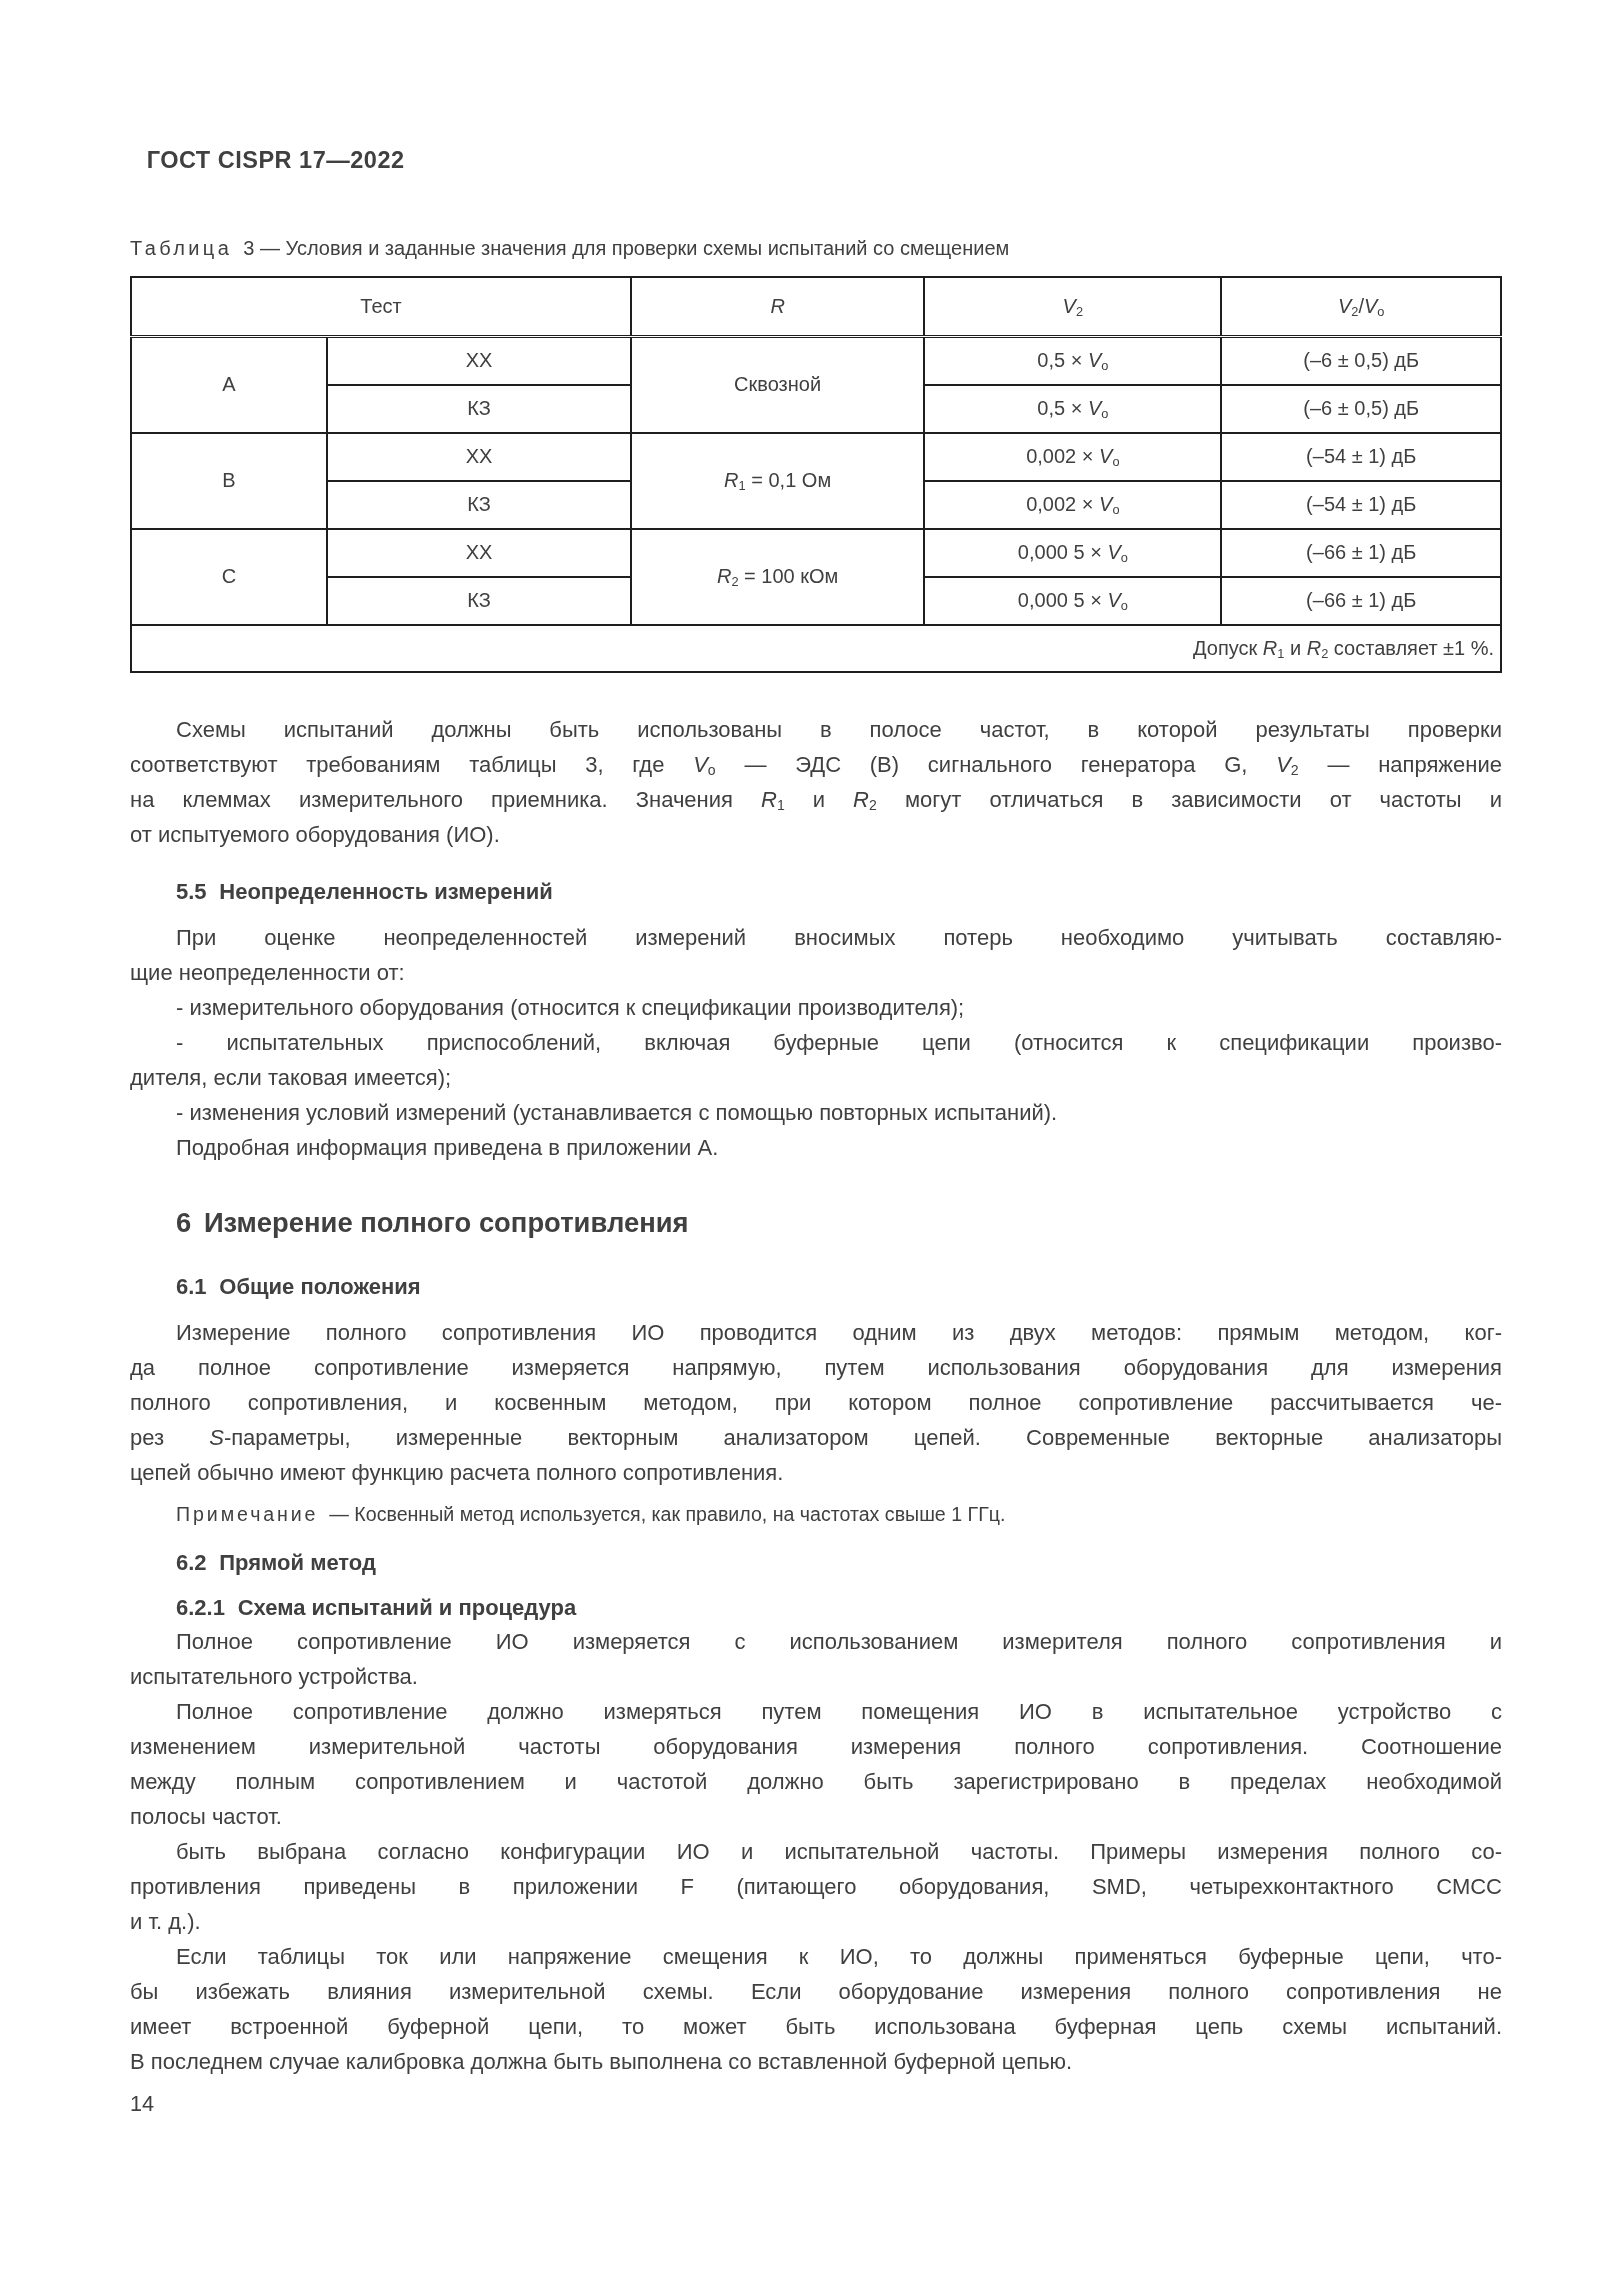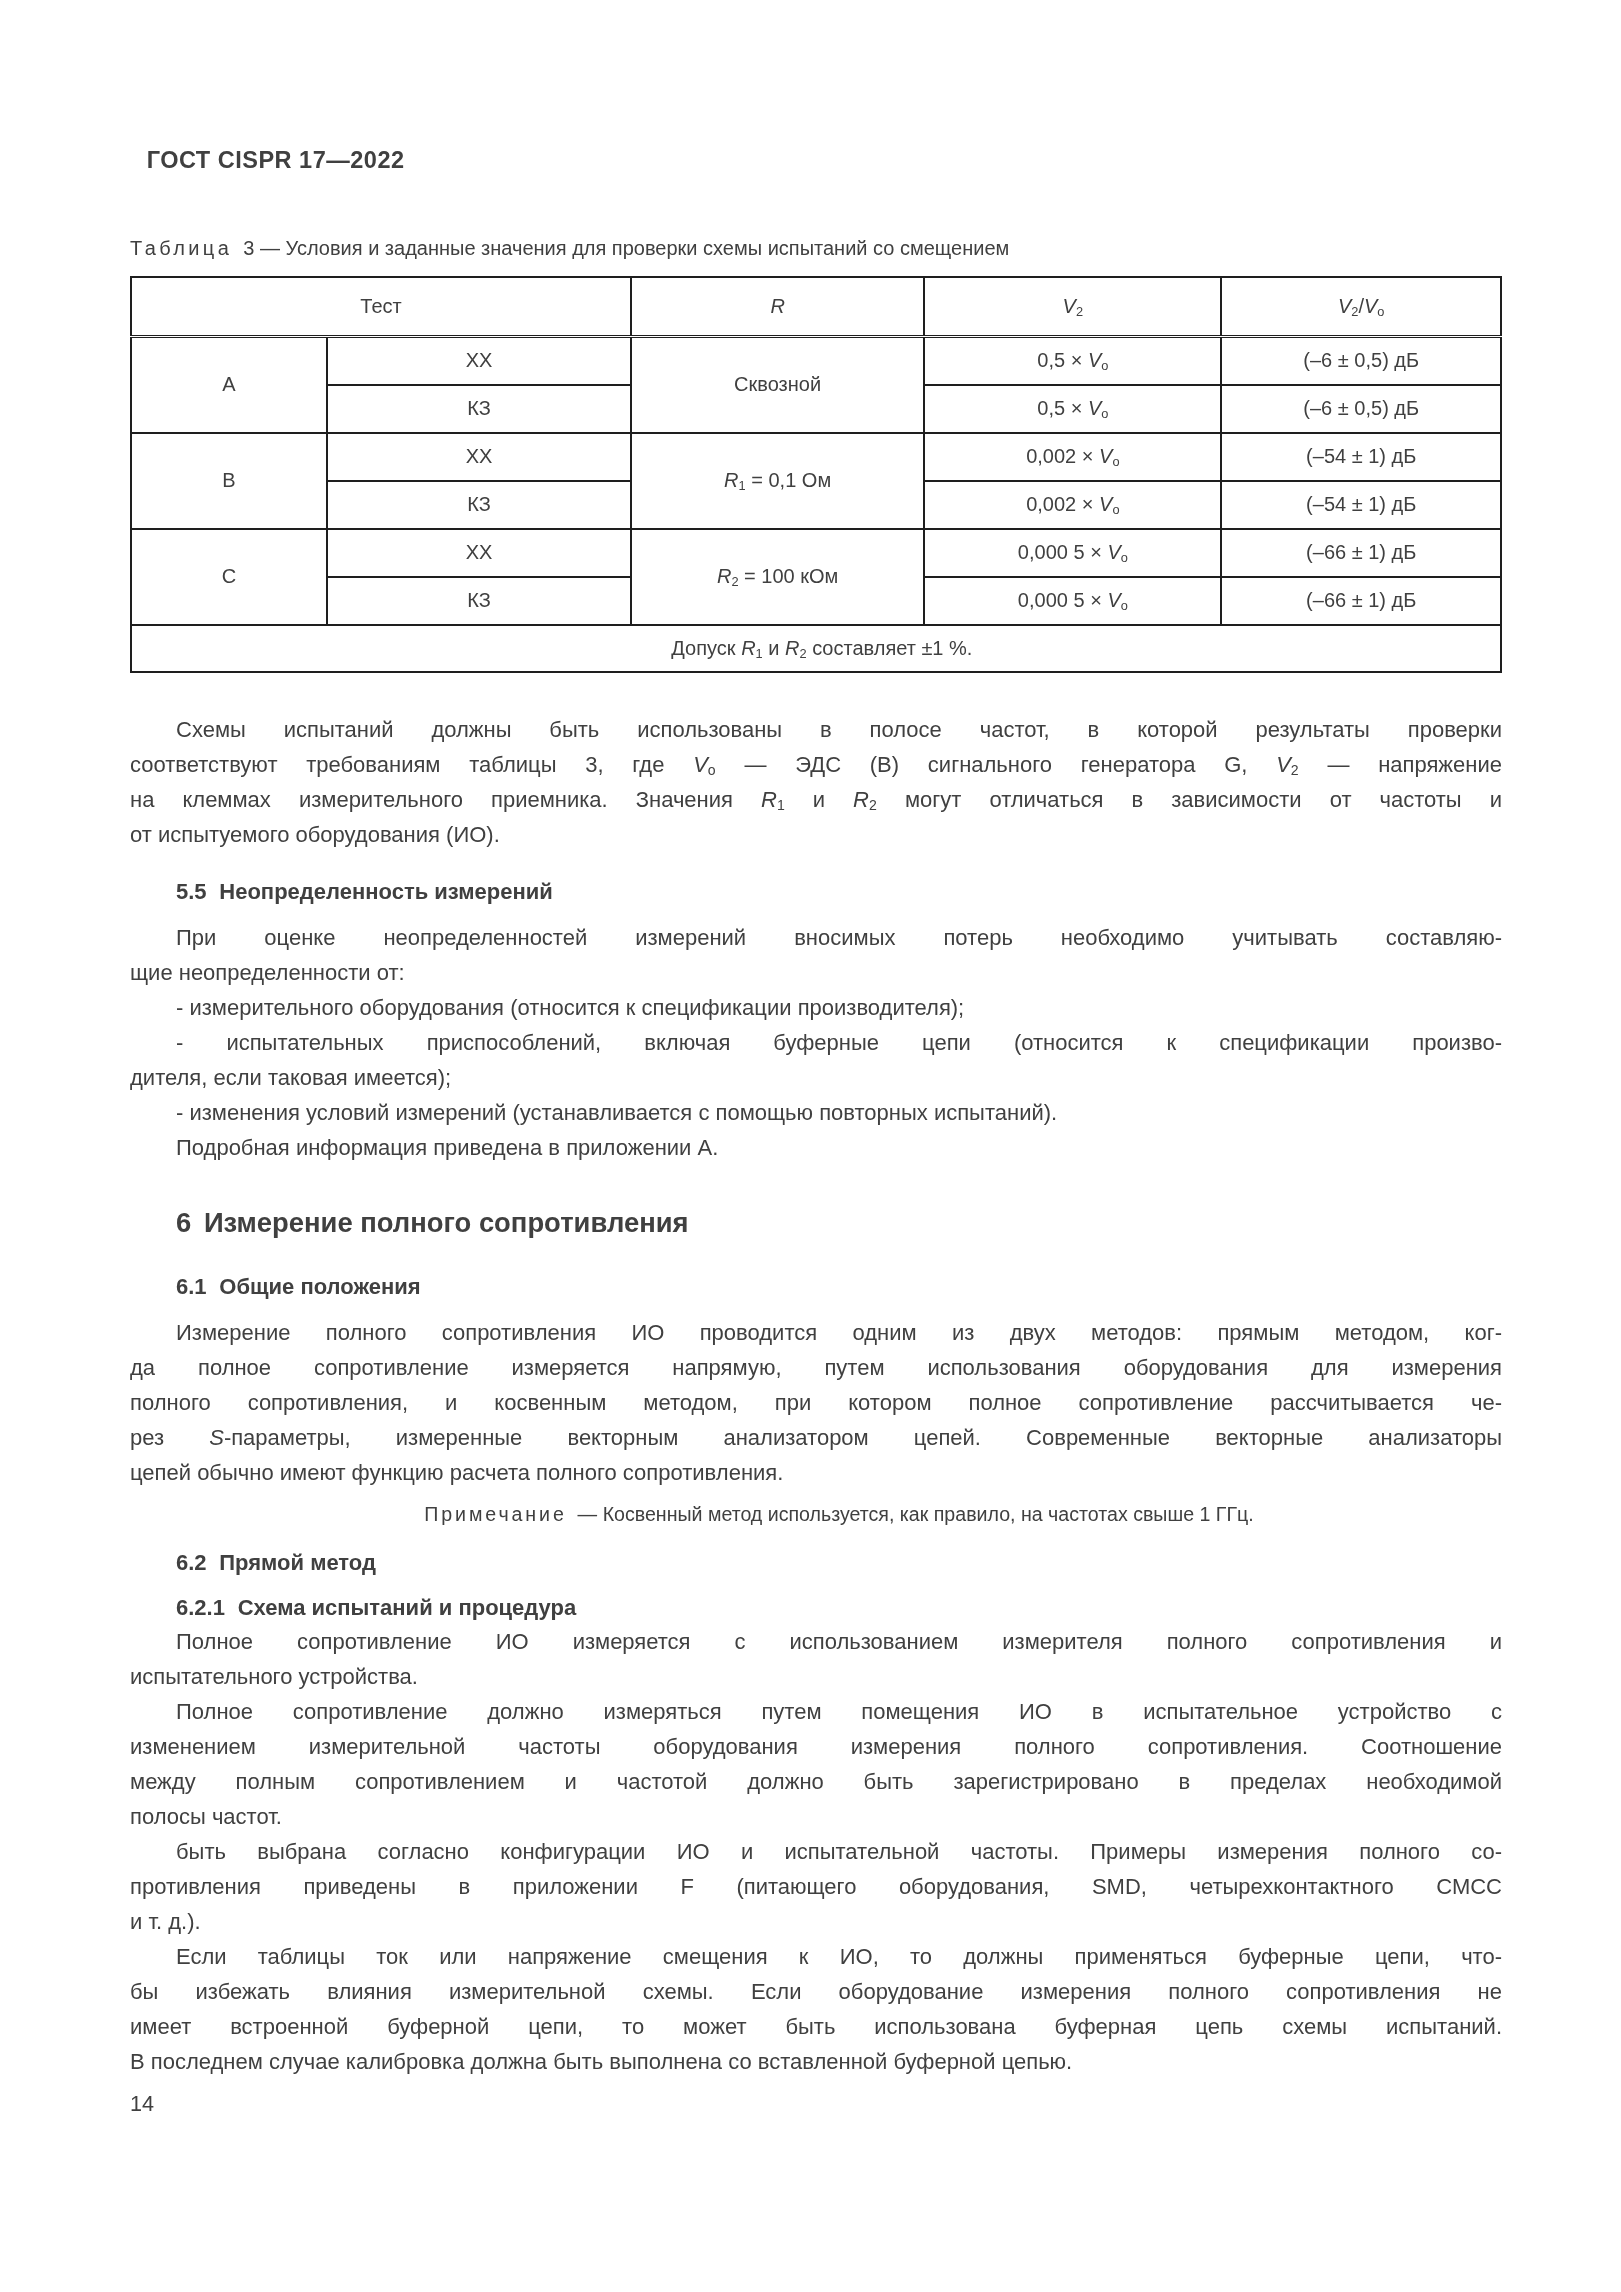--- a/index.html
+++ b/index.html
@@ -35,21 +35,21 @@
     padding:0 5.9px;
   }
   table.gost thead th{
     font-weight:normal;
     height:57px;
     border-bottom:3.9px double #1e1e1e;
   }
   table.gost tbody td{height:46px;}
   table.gost tr.gstart > td{border-top:2.9px solid #1e1e1e;}
   table.gost tr.foot > td{
-    height:45px;text-align:center;padding-left:17.6px;
+    height:45px;text-align:right;padding-left:17.6px;
   }
 
   .tl{line-height:35px;}
   .jl{text-align:justify;text-align-last:justify;}
   .para{font-size:22px;}
   .para.ind .tl:first-child{text-indent:46px;}
   .p1{margin-top:39px;}
   .h-small{
     margin-top:25.5px;padding-left:46px;
     font-size:22px;font-weight:bold;
@@ -60,21 +60,21 @@
     font-size:27.4px;font-weight:bold;
   }
   .h-big .tl{line-height:37px;}
   .h61{margin-top:31px;}
   .p2{margin-top:13.7px;}
   .p4{margin-top:13.7px;}
   .note{
     margin-top:11.8px;padding-left:46px;
     font-size:19.6px;
   }
-  .note .tl{line-height:27.4px;text-align:center;}
+  .note .tl{line-height:27.4px;}
   .note .s-sp{letter-spacing:2.9px;}
   .h62{margin-top:19.6px;}
   .h621{margin-top:15.7px;}
   .p5{margin-top:2px;}
   .page-number{
     margin-top:11.8px;font-size:21.6px;
   }
 </style>
 </head>
 <body>

